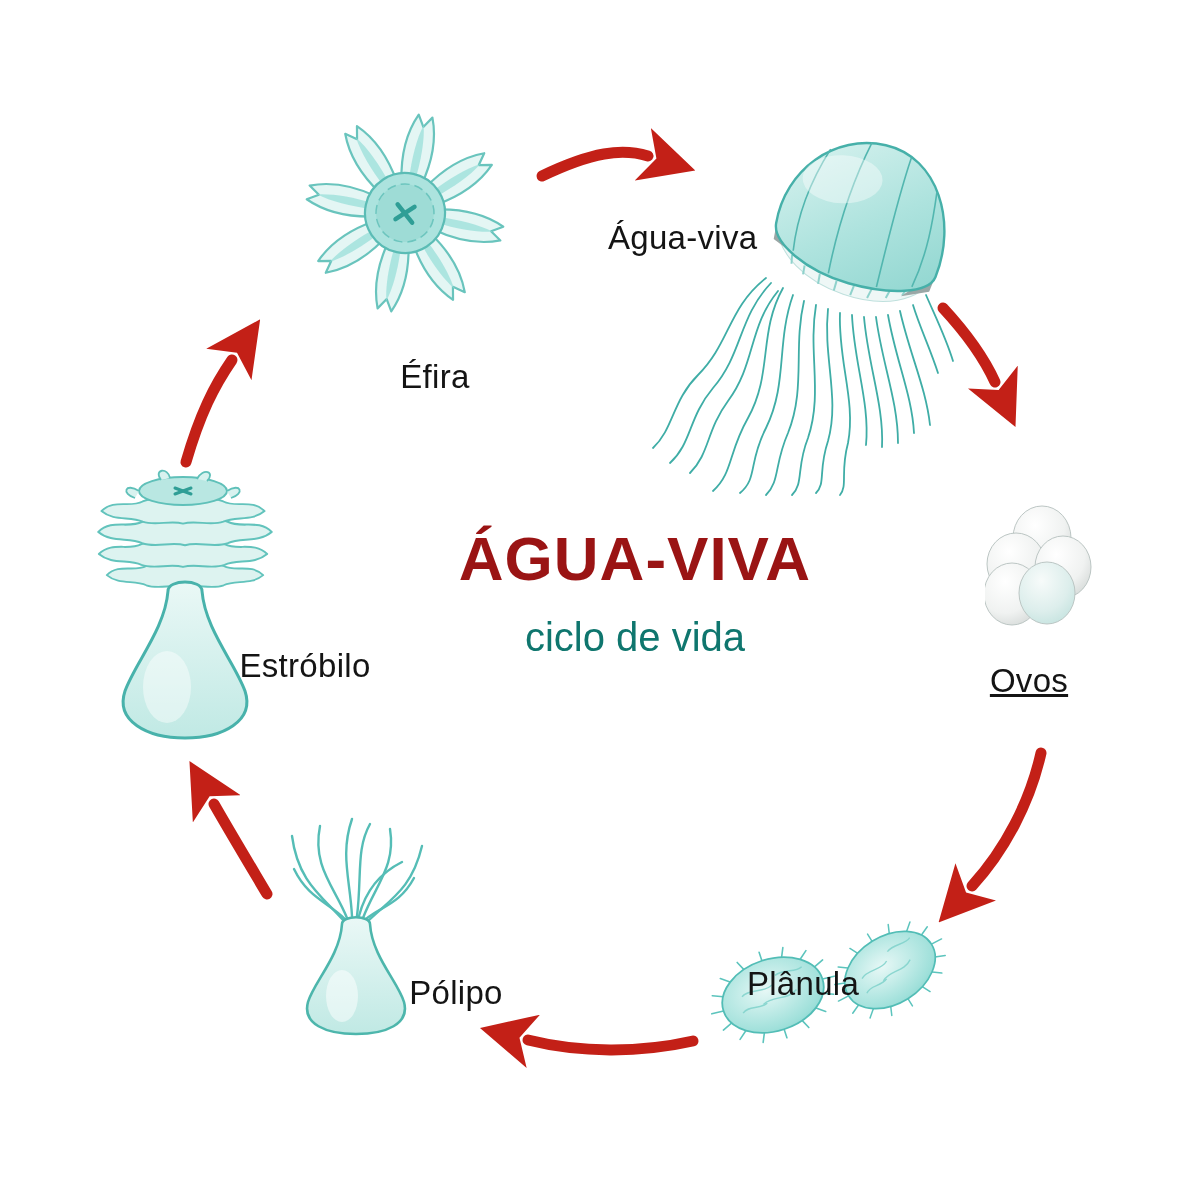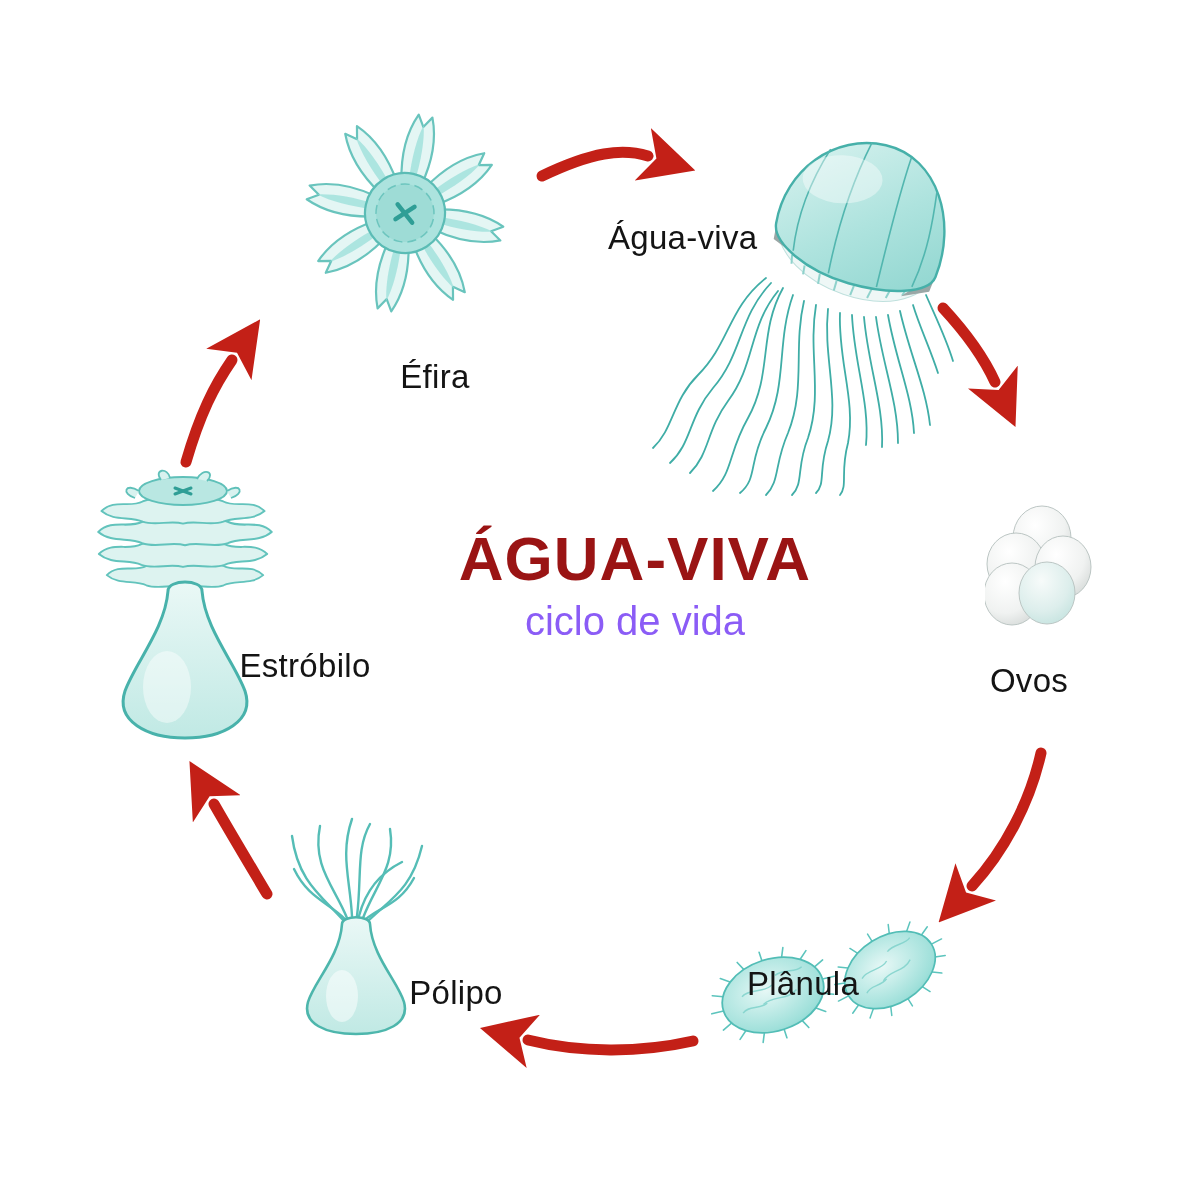--- a/index.html
+++ b/index.html
@@ -3,21 +3,21 @@
 <meta charset="utf-8">
 <style>
   html,body{margin:0;padding:0;background:#ffffff;}
   .canvas{position:relative;width:1200px;height:1200px;background:#ffffff;overflow:hidden;
           font-family:"Liberation Sans", sans-serif;}
   .abs{position:absolute;}
   .stage-label{position:absolute;font-size:33px;color:#141414;letter-spacing:.3px;white-space:nowrap;}
   .centered{text-align:center;margin-top:36px;}
   .title-block{position:absolute;left:400px;top:526px;width:470px;text-align:center;}
   .title-main{font-size:62px;font-weight:bold;color:#9a1414;letter-spacing:1px;line-height:1.05;}
-  .title-sub{font-size:40px;color:#8b5cf6;margin-top:8px;}
+  .title-sub{font-size:40px;color:#0f766e;margin-top:24px;}
   svg{display:block;}
   .arrows-overlay{position:absolute;left:0;top:0;pointer-events:none;}
 </style>
 </head>
 <body>
 
 <div class="canvas">
 
   <svg class="arrows-overlay" width="1200" height="1200" viewBox="0 0 1200 1200">
     <defs>
@@ -209,18 +209,18 @@
     </g>
   </svg>
 
   <div class="title-block">
     <div class="title-main">ÁGUA-VIVA</div>
     <div class="title-sub">ciclo de vida</div>
   </div>
 
   <div class="stage-label" style="left:608px;top:219px;">Água-viva</div>
   <div class="stage-label centered" style="left:385px;top:322px;width:100px;">Éfira</div>
-  <div class="stage-label centered" style="left:979px;top:626px;width:100px;">Ovos</div>
+  <div class="stage-label centered" style="left:979px;top:626px;width:100px;text-decoration:underline;">Ovos</div>
   <div class="stage-label centered" style="left:738px;top:929px;width:130px;">Plânula</div>
   <div class="stage-label centered" style="left:401px;top:938px;width:110px;">Pólipo</div>
   <div class="stage-label centered" style="left:235px;top:611px;width:140px;">Estróbilo</div>
 
 </div>
 
 </body></html>

